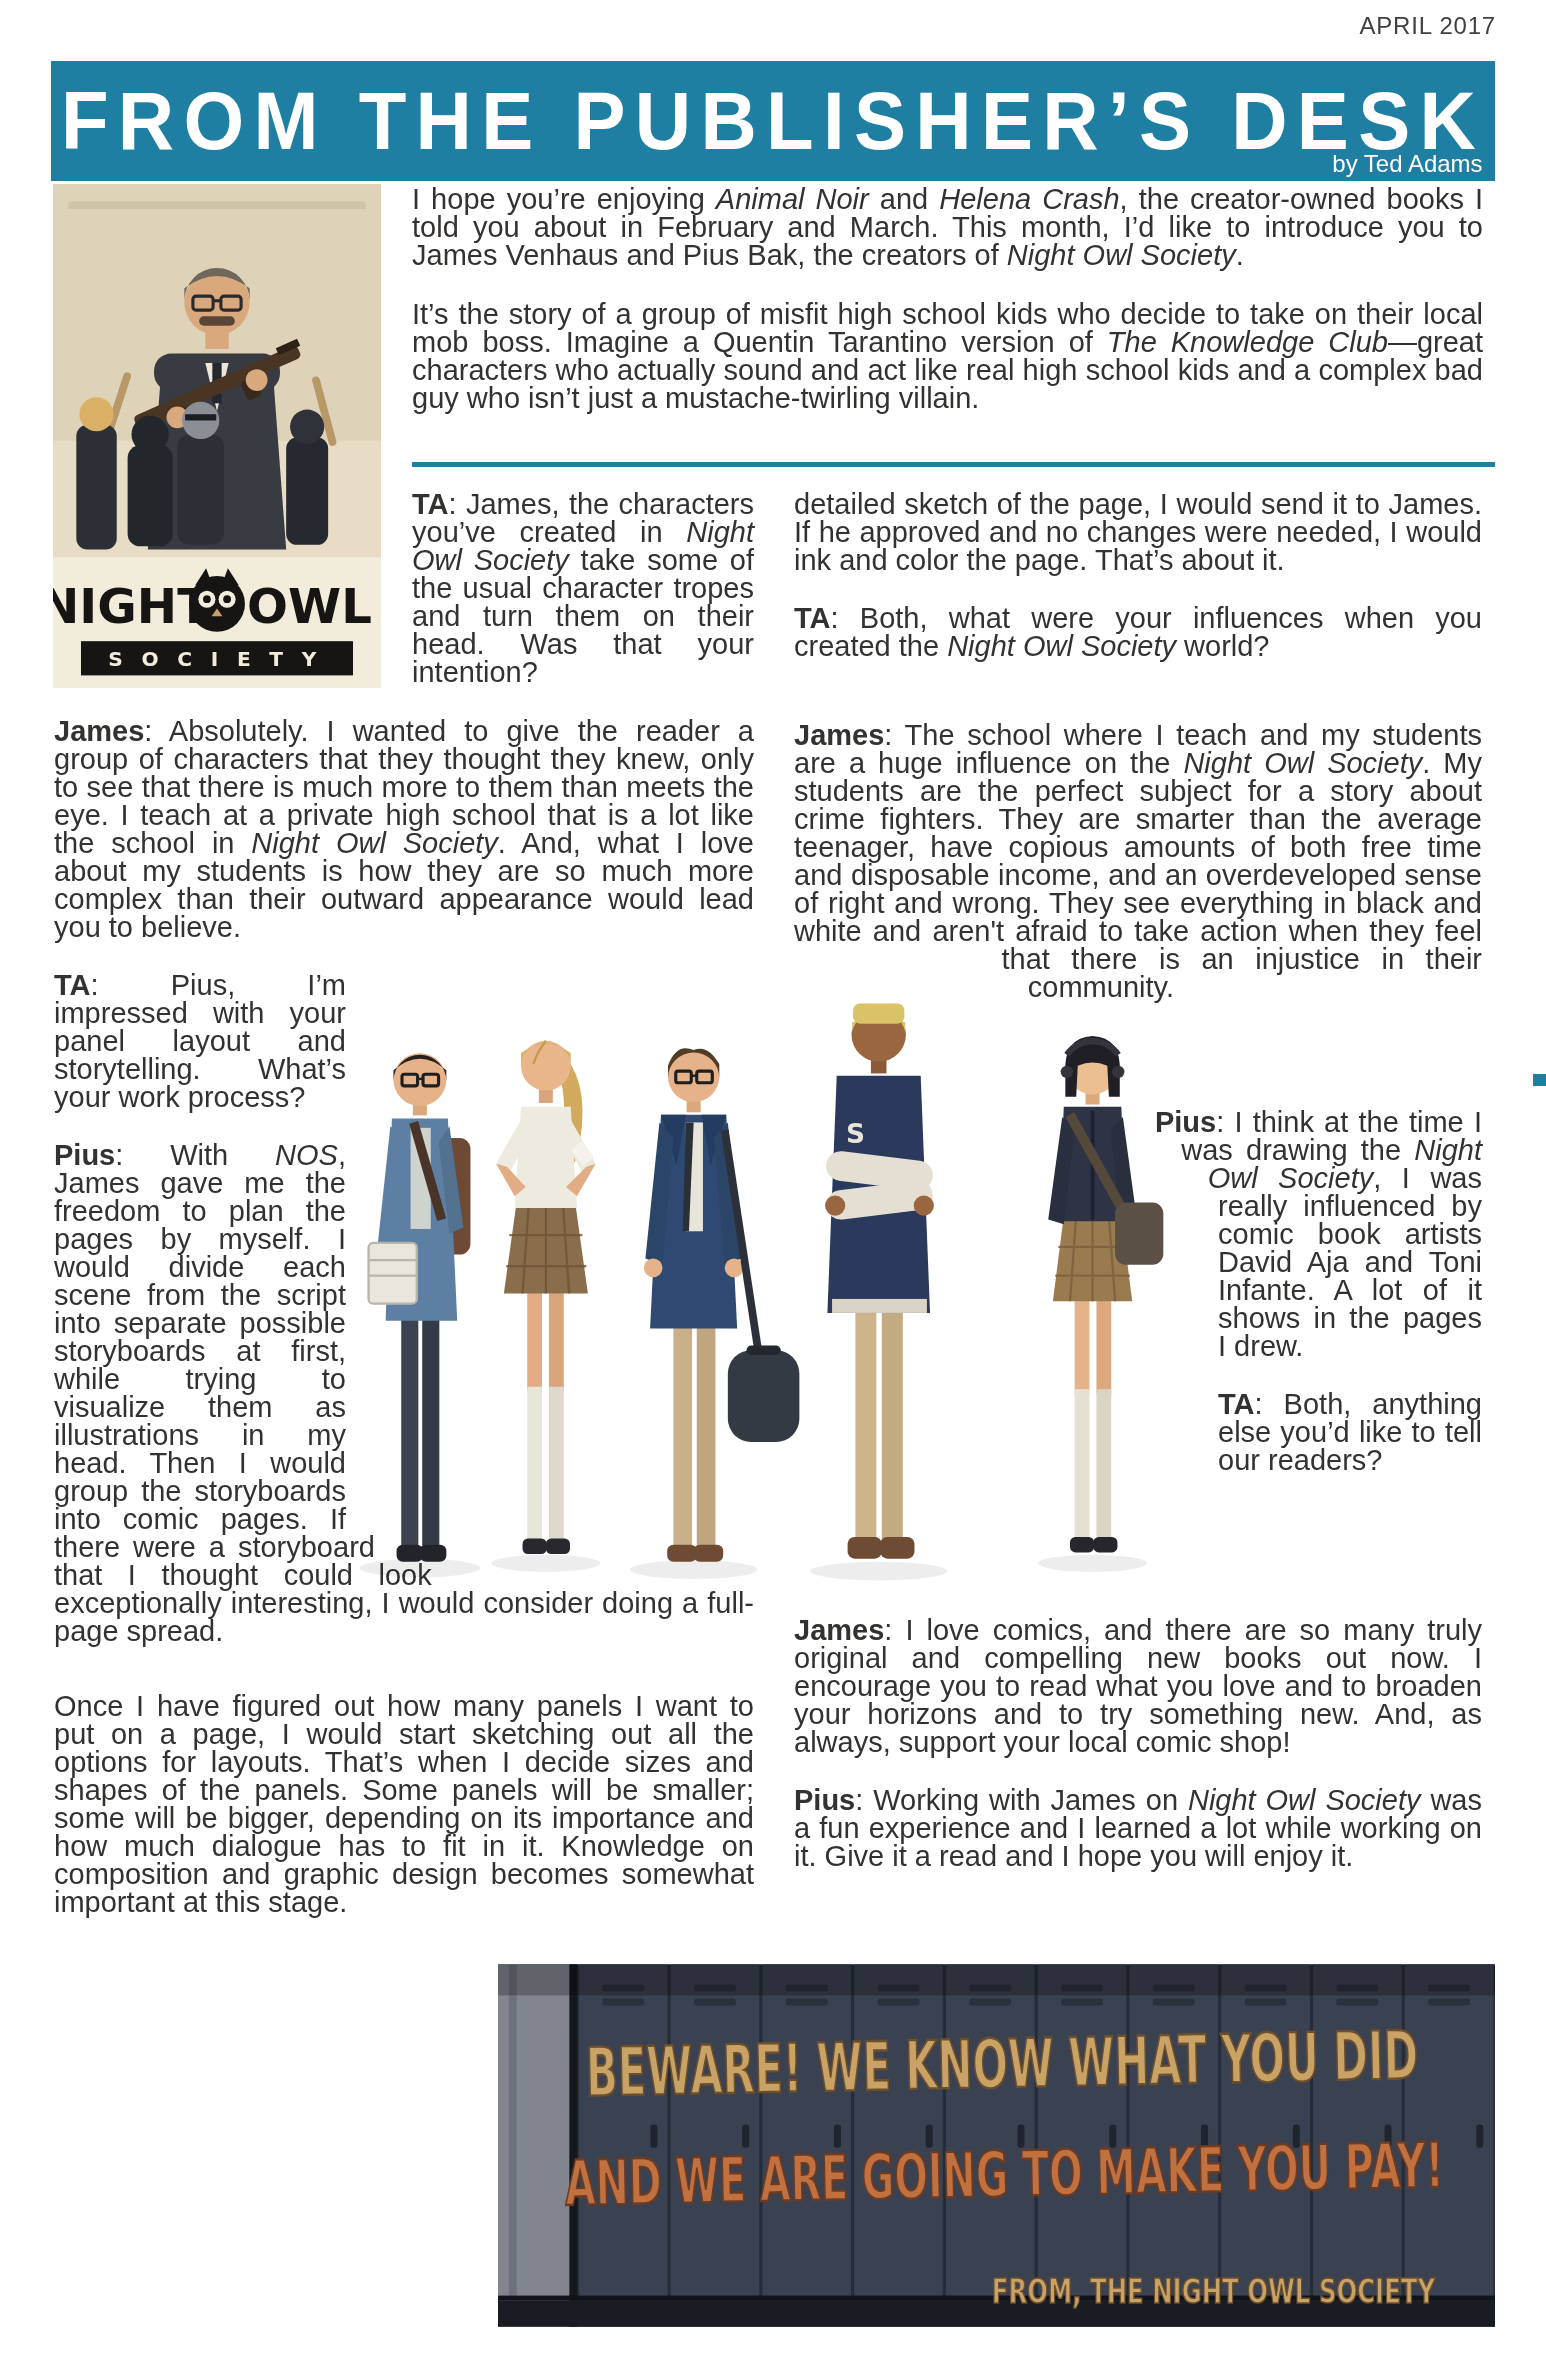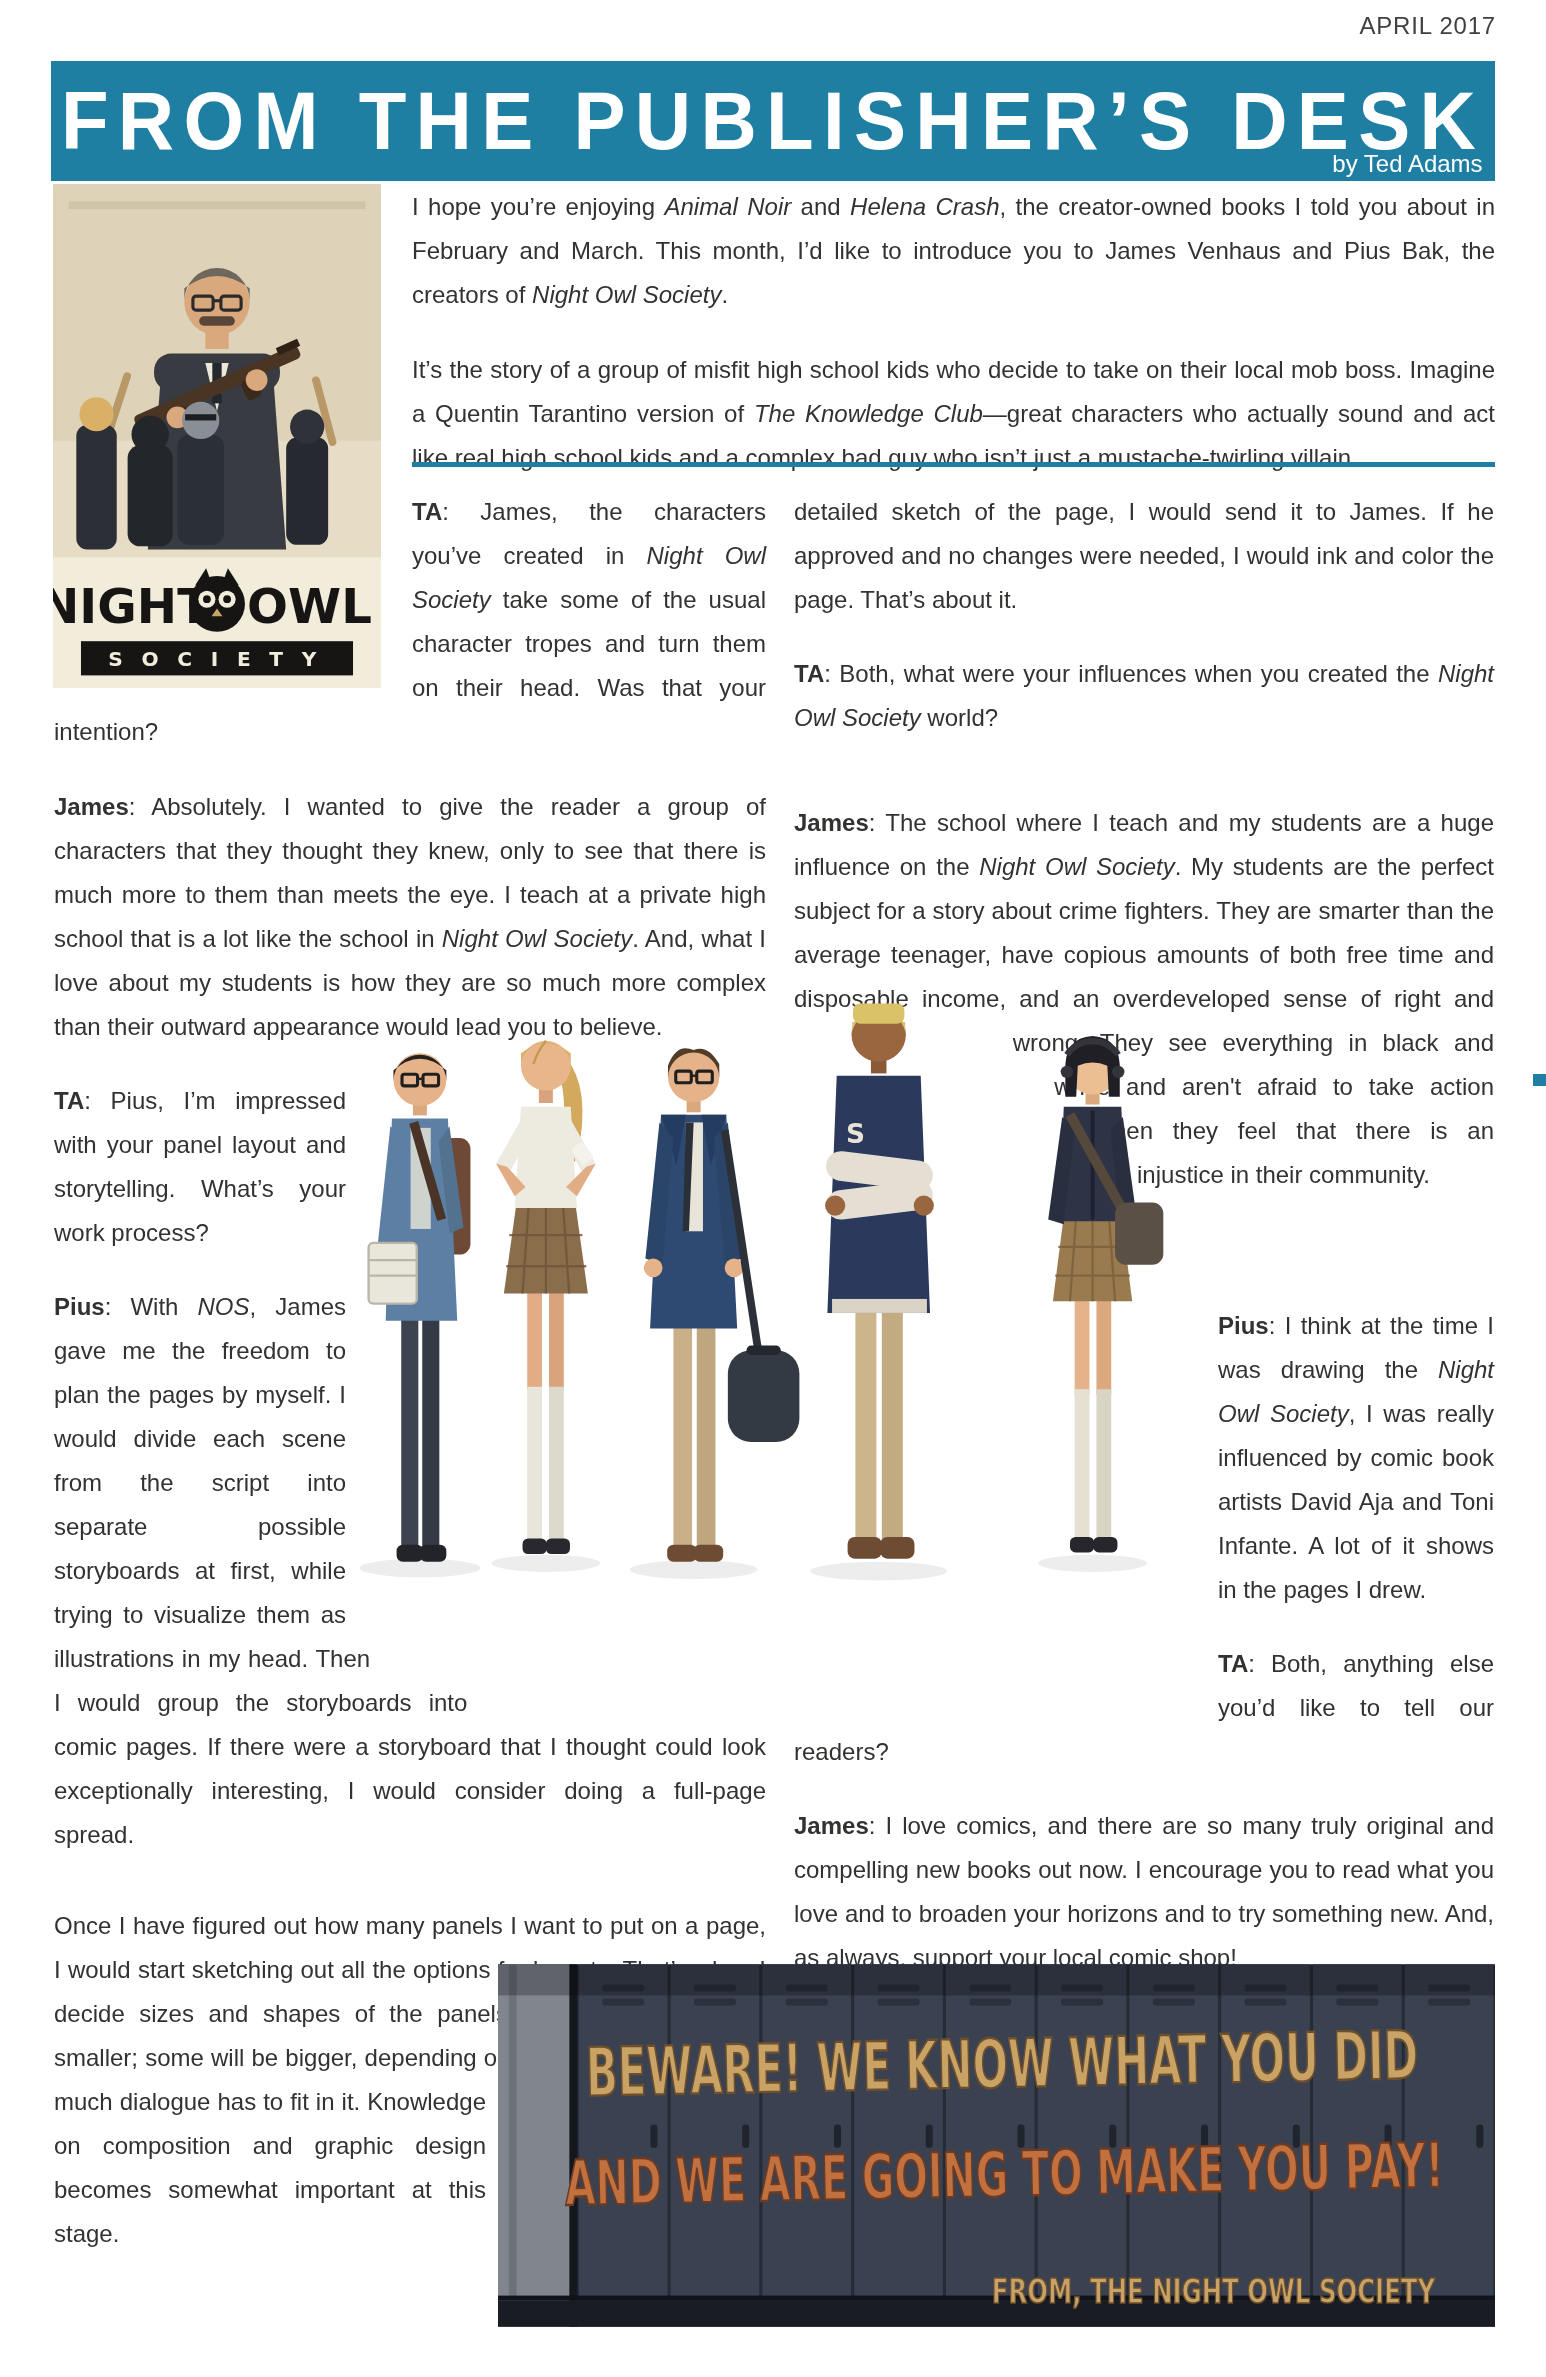--- a/index.html
+++ b/index.html
@@ -15,21 +15,21 @@
   }
   .masthead { position:absolute; left:51px; top:61px; width:1444px; height:120px; background:#1f7fa2; }
   .masthead .title {
     position:absolute; inset:0; display:flex; align-items:center; justify-content:center;
     color:#ffffff; font-size:78px; font-weight:bold; letter-spacing:9.3px; white-space:nowrap;
     transform:scaleY(1.04);
   }
   .masthead .byline { position:absolute; right:12.4px; bottom:3.1px; color:#ffffff; font-size:24px; }
   .edge-mark { position:absolute; right:0; top:1074px; width:14px; height:12.4px; background:#1f7fa2; }
   
-  p.body { font-size:24px; line-height:44px; text-align:justify; margin:0 0 30px 0; }
+  p.body { font-size:29px; line-height:28px; text-align:justify; margin:0 12px 30px 0; }
   .intro { position:absolute; left:412px; top:185px; width:1083px; }
   .intro p.body { margin-bottom:31px; }
   .divider { position:absolute; left:412px; top:462px; width:1083px; height:4.7px; background:#1f7fa2; }
   .col-left  { position:absolute; left:54px;   top:490px; width:712px; }
   .col-right { position:absolute; left:794px; top:490px; width:700px; }
   
   .sp-cover { float:left; width:358px; height:196px; }
   .sp-illo-left {
     float:right; width:420px; height:616px;
     shape-outside:polygon(0px 0px,420px 0px,420px 616px,163px 616px,47px 577px,0px 538px);
@@ -145,20 +145,21 @@
   </div>
 
   <div class="col-right">
     <p class="body">detailed sketch of the page, I would send it to James. If he approved and no changes were needed, I would ink and color the page. That’s about it.</p>
     <p class="body"><b>TA</b>: Both, what were your influences when you created the <i>Night Owl Society</i> world?</p>
     <div class="sp-illo-right"></div>
     <p class="body" id="james-influences"><b>James</b>: The school where I teach and my students are a huge influence on the <i>Night Owl Society</i>. My students are the perfect subject for a story about crime fighters. They are smarter than the average teenager, have copious amounts of both free time and disposable income, and an overdeveloped sense of right and wrong. They see everything in black and white and aren't afraid to take action when they feel that there is an injustice in their community.</p>
     <p class="body" id="pius-influences"><b>Pius</b>: I think at the time I was drawing the <i>Night Owl Society</i>, I was really influenced by comic book artists David Aja and Toni Infante. A lot of it shows in the pages I drew.</p>
     <p class="body"><b>TA</b>: Both, anything else you’d like to tell our readers?</p>
     <p class="body" id="james-readers"><b>James</b>: I love comics, and there are so many truly original and compelling new books out now. I encourage you to read what you love and to broaden your horizons and to try something new. And, as always, support your local comic shop!</p>
+    <p class="body"><b>Pius</b>: Working with James on <i>Night Owl Society</i> was a fun experience and I learned a lot while working on it. Give it a read and I hope you will enjoy it.</p>
   </div>
 
   <div class="illustration">
     <svg viewBox="0 0 1130 805">
 
       <g>
         <ellipse cx="100" cy="778" rx="78" ry="12" fill="#00000012"></ellipse>
         <rect x="76" y="455" width="22" height="300" fill="#3d4350"></rect>
         <rect x="103" y="455" width="22" height="300" fill="#343a46"></rect>
         <rect x="70" y="748" width="34" height="22" rx="8" fill="#22242a"></rect>

